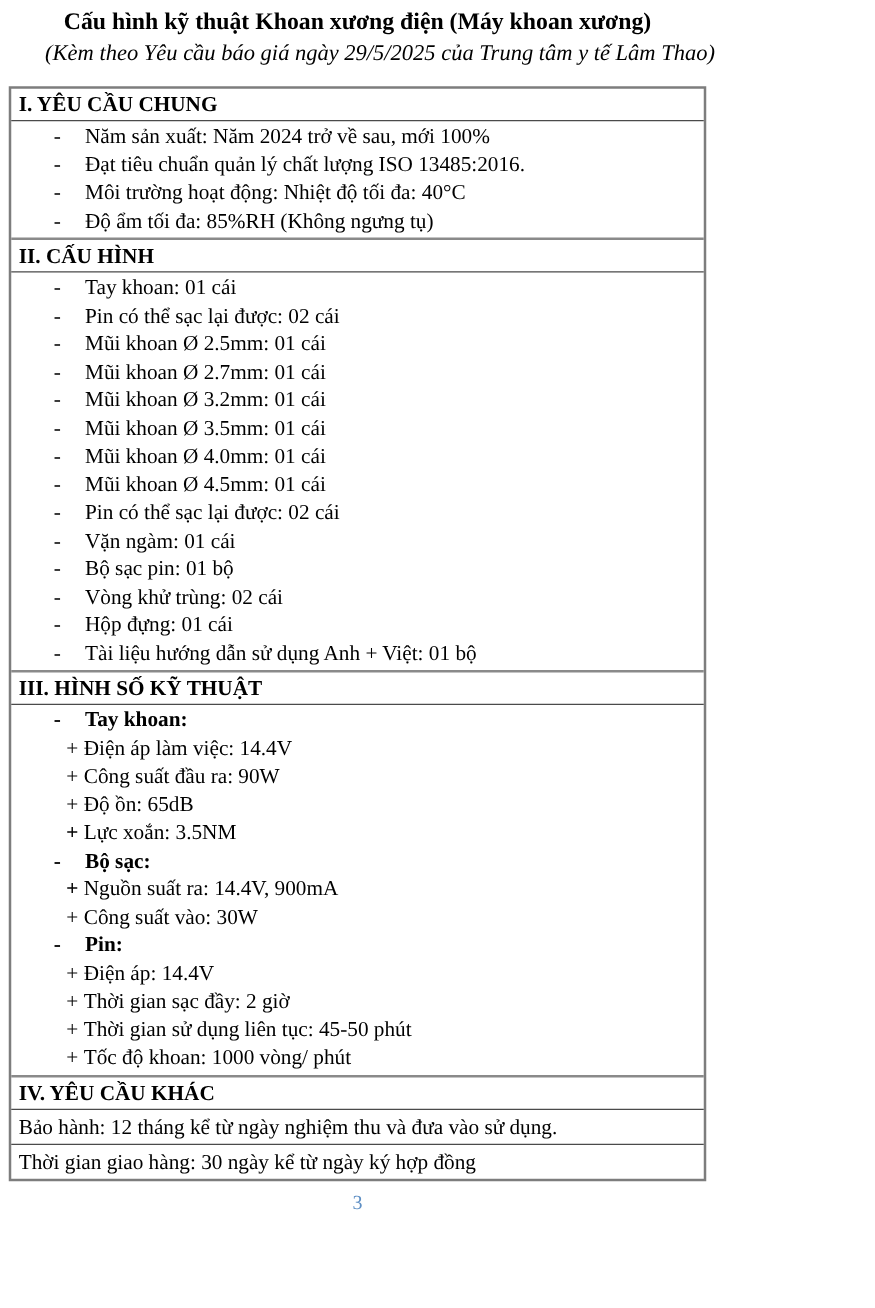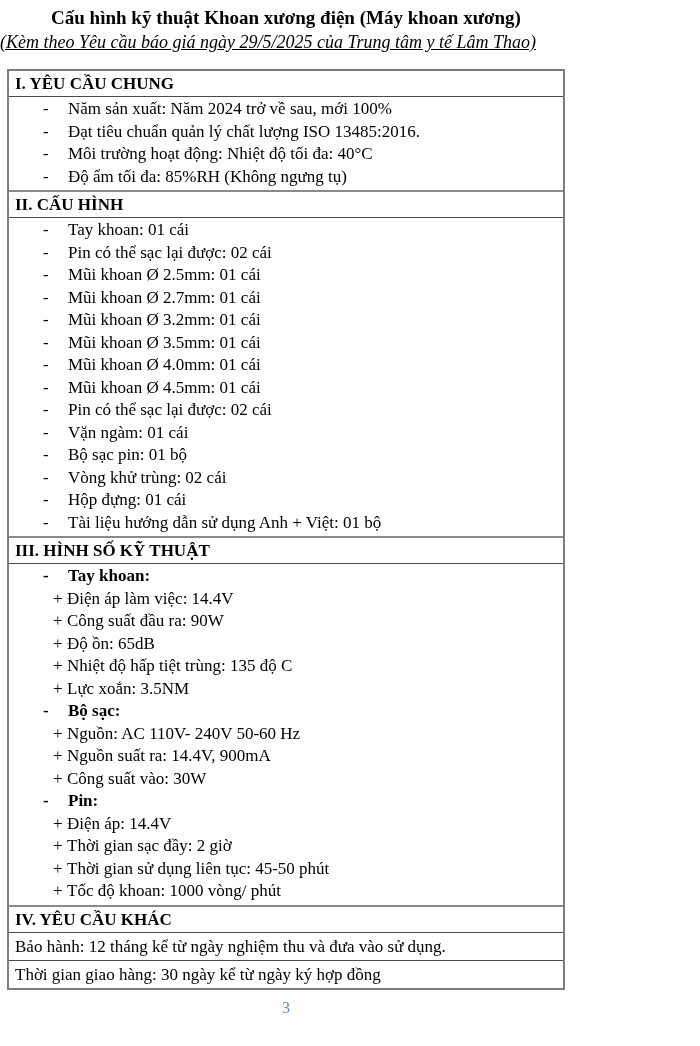--- a/index.html
+++ b/index.html
@@ -15,25 +15,24 @@
     padding-top: 6px;
     position: relative;
   }
   .doc-title {
     text-align: center;
     font-weight: bold;
     font-size: 19px;
     line-height: 24px;
   }
   .doc-subtitle {
-    text-align: left;
+    text-align: right;
     font-style: italic;
     font-size: 18px;
     line-height: 25px;
-    text-decoration: underline;
   }
   .spec-table {
     margin: 14px 7px 0 7px;
     border: 2px solid #7d7d7d;
     background: #fff;
   }
   .row {
     border-top: 1px solid #4a4a4a;
   }
   .row:first-child { border-top: none; }
@@ -104,24 +103,24 @@
         <div class="item lvl1"><span class="bullet">-</span><span class="txt">Vòng khử trùng: 02 cái</span></div>
         <div class="item lvl1"><span class="bullet">-</span><span class="txt">Hộp đựng: 01 cái</span></div>
         <div class="item lvl1"><span class="bullet">-</span><span class="txt">Tài liệu hướng dẫn sử dụng Anh + Việt: 01 bộ</span></div>
       </div>
       <div class="row section-header">III. HÌNH SỐ KỸ THUẬT</div>
       <div class="row section-content">
         <div class="item lvl1 bold"><span class="bullet">-</span><span class="txt">Tay khoan:</span></div>
         <div class="item lvl2"><span class="bullet">+</span><span class="txt">Điện áp làm việc: 14.4V</span></div>
         <div class="item lvl2"><span class="bullet">+</span><span class="txt">Công suất đầu ra: 90W</span></div>
         <div class="item lvl2"><span class="bullet">+</span><span class="txt">Độ ồn: 65dB</span></div>
-        <div class="item lvl2"><span class="bullet">+</span><span class="txt">Nhiệt độ hấp tiệt trùng: 135 độ C</span></div>
+        <div class="item lvl2"><span class="bullet">+</span></div>
         <div class="item lvl2"><span class="bullet">+</span><span class="txt">Lực xoắn: 3.5NM</span></div>
         <div class="item lvl1 bold"><span class="bullet">-</span><span class="txt">Bộ sạc:</span></div>
-        <div class="item lvl2"><span class="bullet">+</span><span class="txt">Nguồn: AC 110V- 240V 50-60 Hz</span></div>
+        <div class="item lvl2"><span class="bullet">+</span></div>
         <div class="item lvl2"><span class="bullet">+</span><span class="txt">Nguồn suất ra: 14.4V, 900mA</span></div>
         <div class="item lvl2"><span class="bullet">+</span><span class="txt">Công suất vào: 30W</span></div>
         <div class="item lvl1 bold"><span class="bullet">-</span><span class="txt">Pin:</span></div>
         <div class="item lvl2"><span class="bullet">+</span><span class="txt">Điện áp: 14.4V</span></div>
         <div class="item lvl2"><span class="bullet">+</span><span class="txt">Thời gian sạc đầy: 2 giờ</span></div>
         <div class="item lvl2"><span class="bullet">+</span><span class="txt">Thời gian sử dụng liên tục: 45-50 phút</span></div>
         <div class="item lvl2"><span class="bullet">+</span><span class="txt">Tốc độ khoan: 1000 vòng/ phút</span></div>
       </div>
       <div class="row section-header">IV. YÊU CẦU KHÁC</div>
       <div class="row plain-row">Bảo hành: 12 tháng kể từ ngày nghiệm thu và đưa vào sử dụng.</div>

